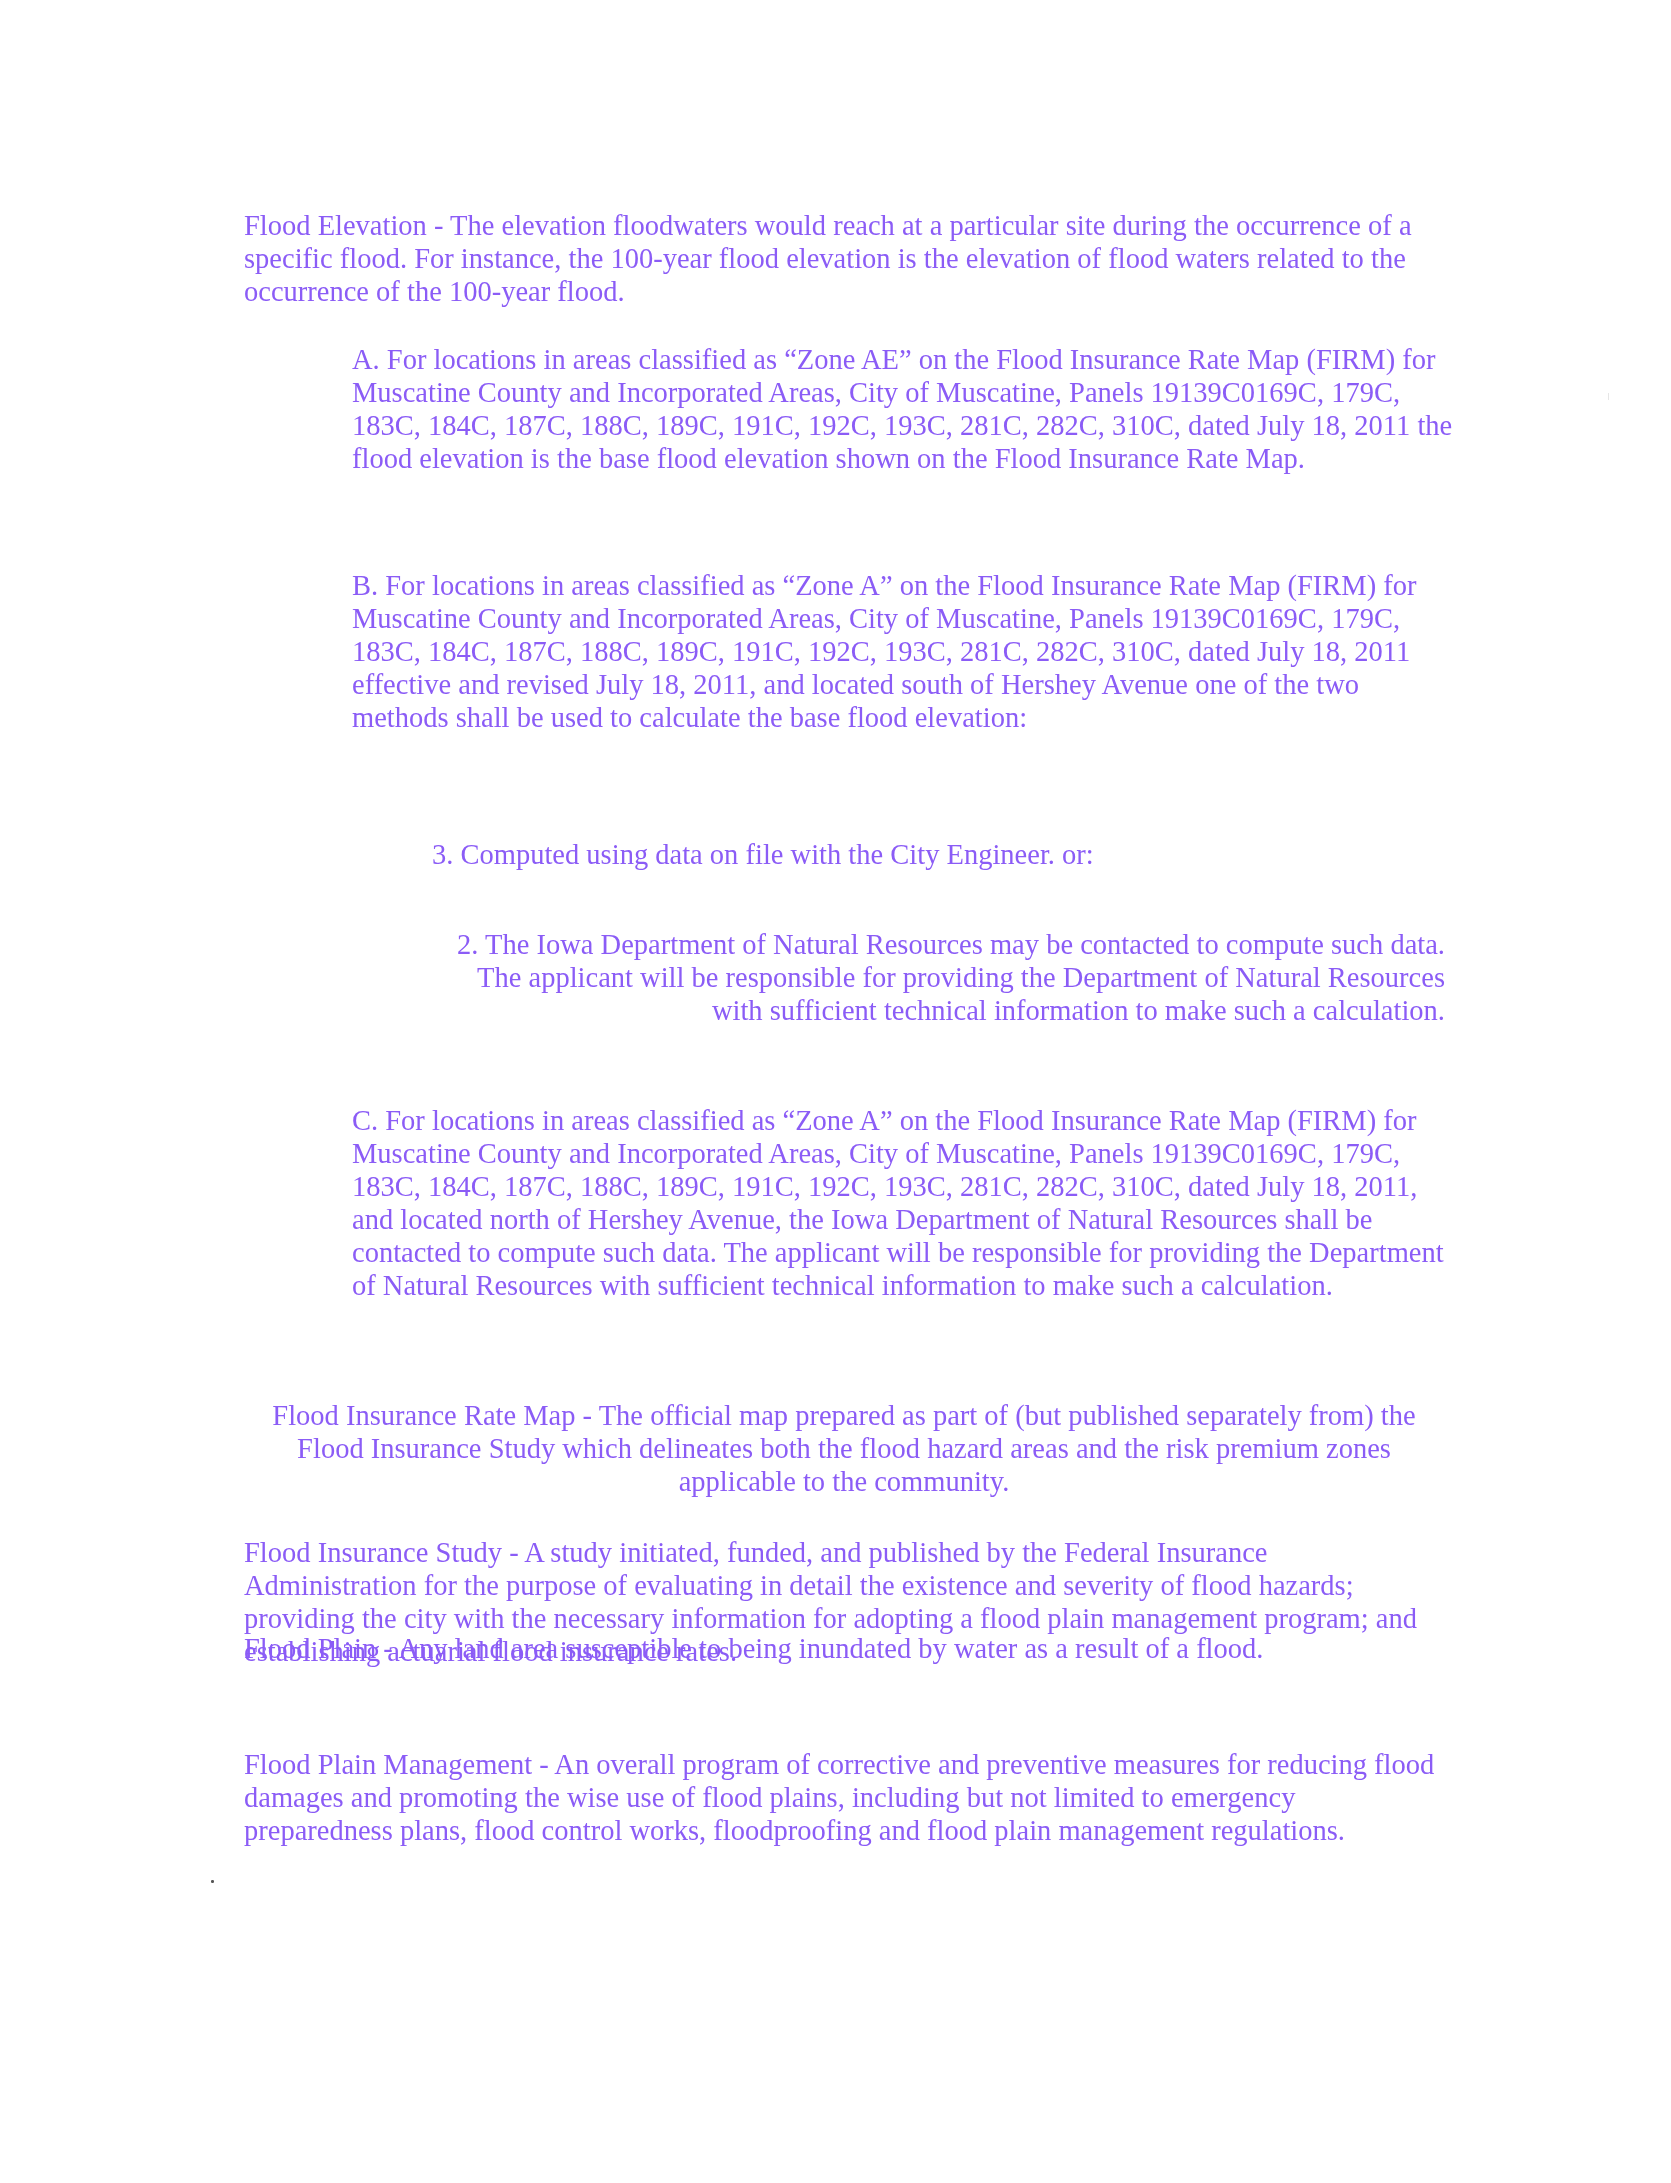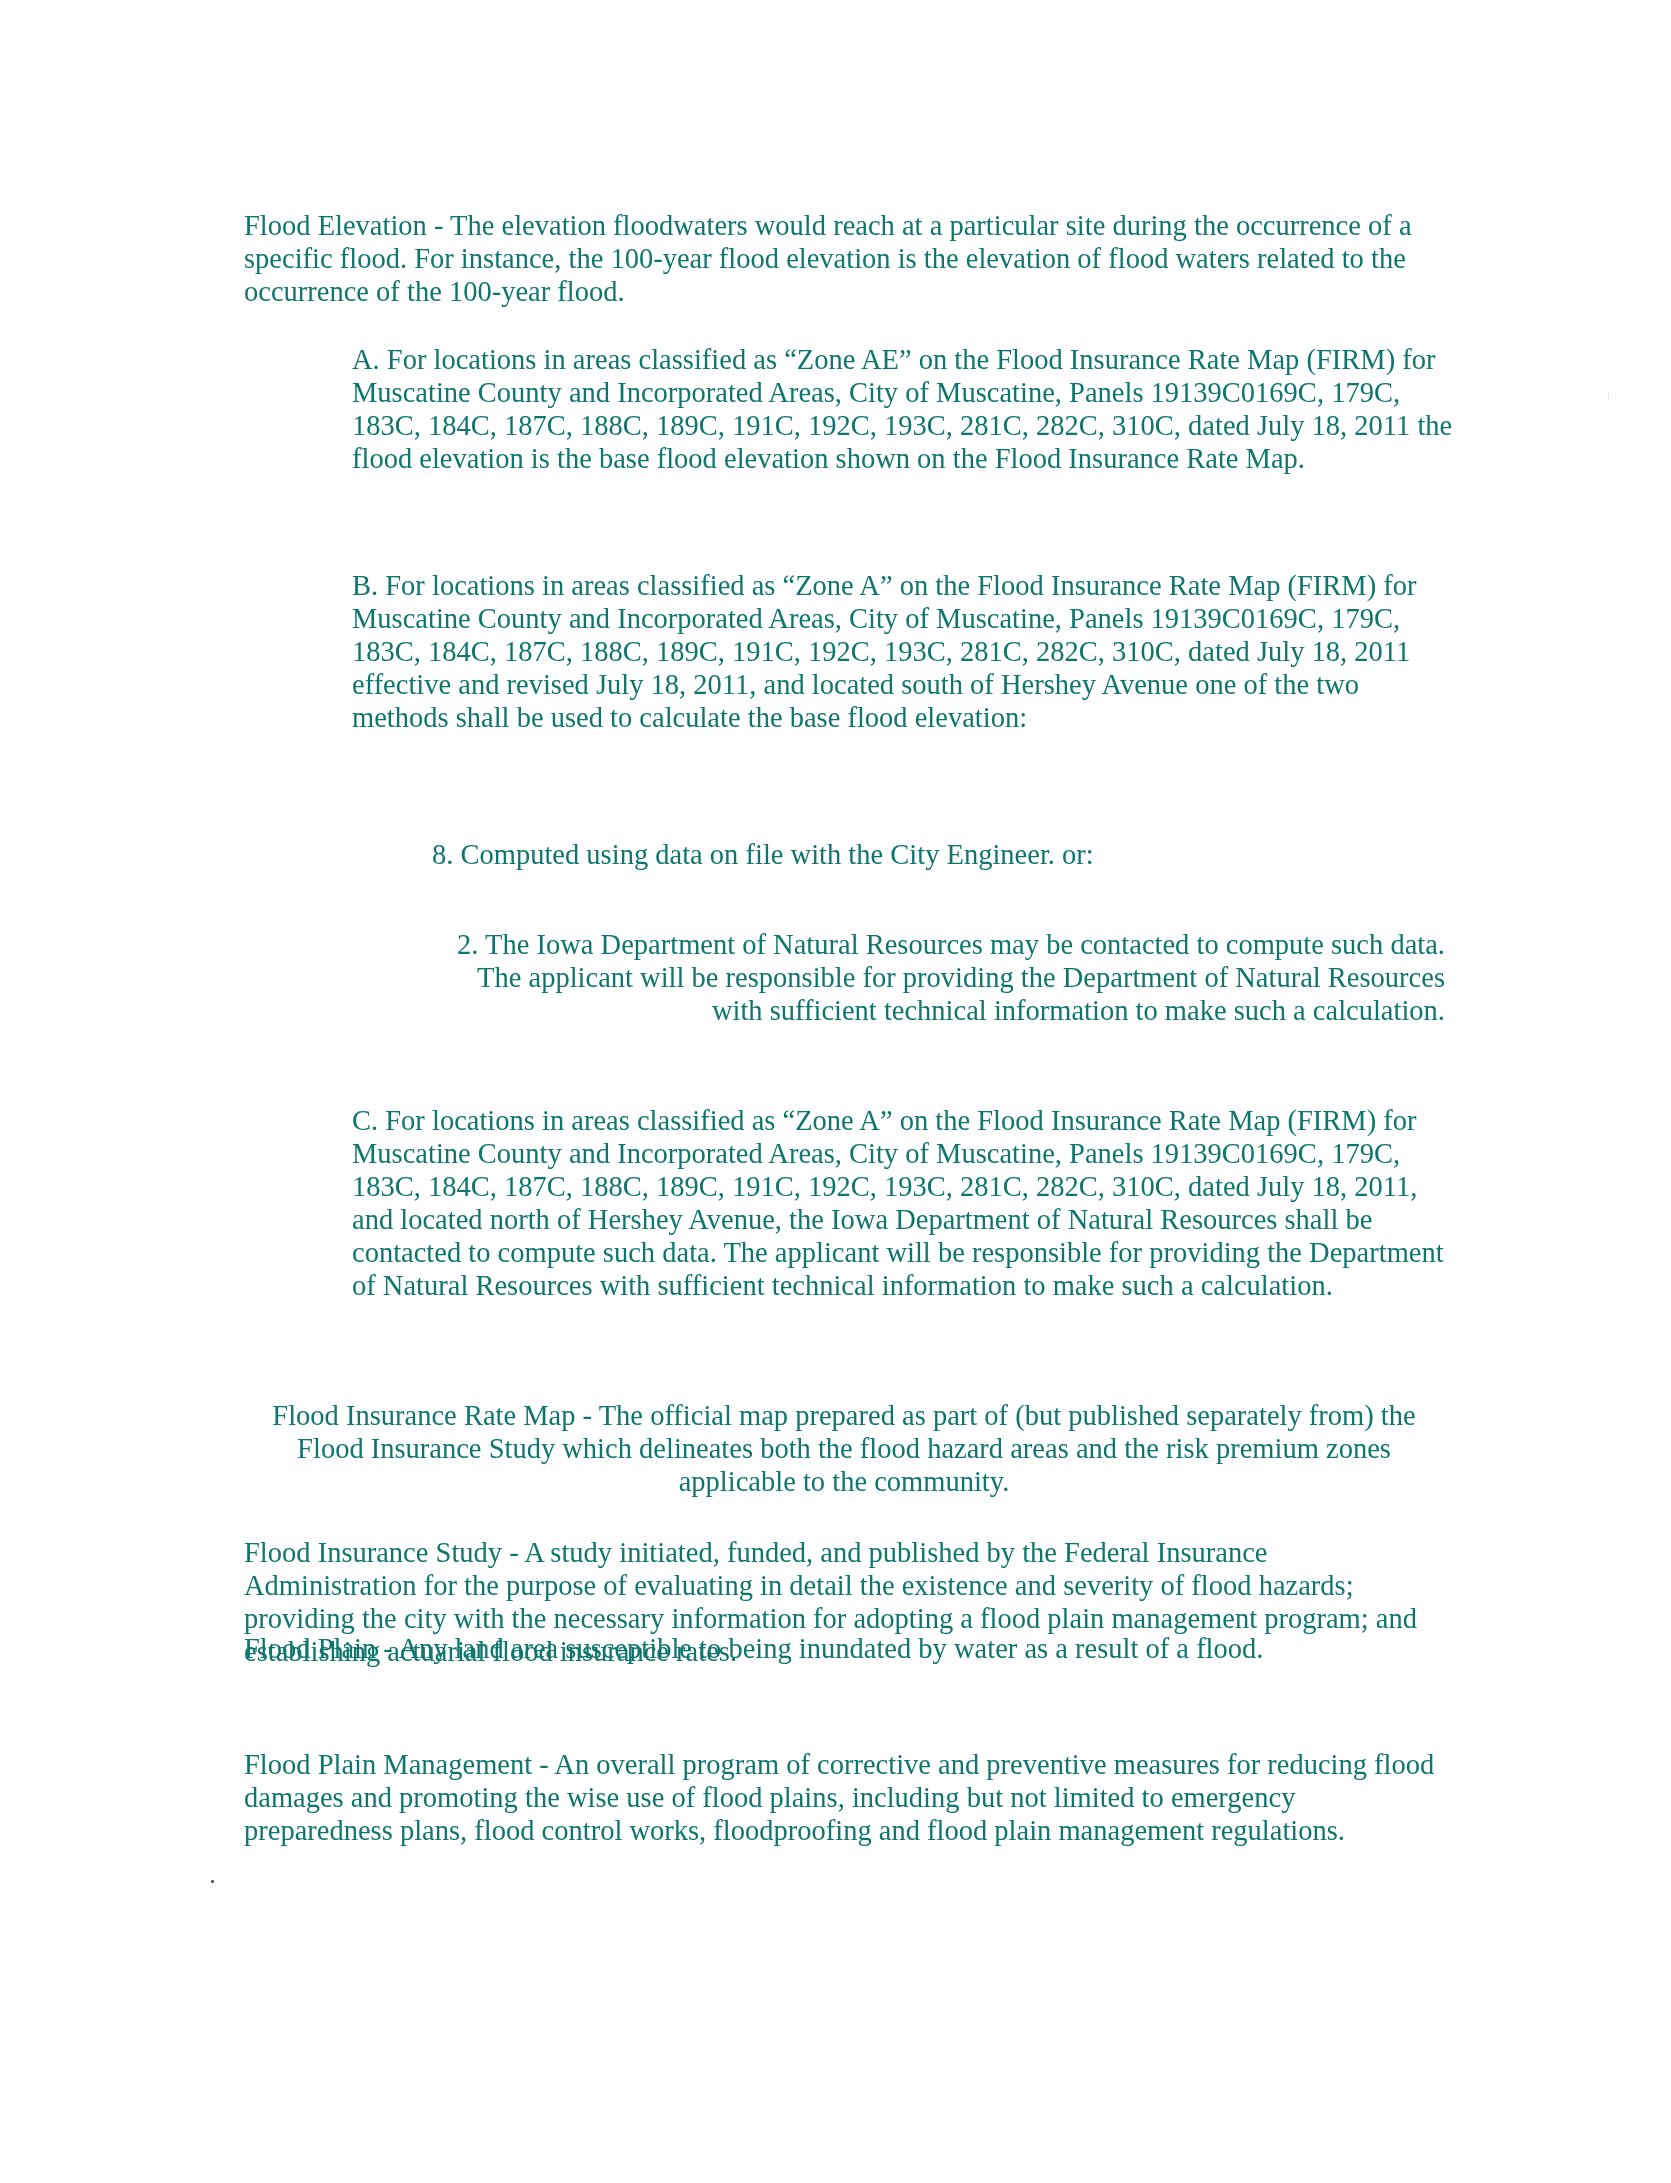--- a/index.html
+++ b/index.html
@@ -1,38 +1,38 @@
 <!DOCTYPE html>
 <html style="font-size:7.9px"><head>
 <meta charset="utf-8">
 <style>
   html, body { margin: 0; padding: 0; background: #ffffff; }
   body { width: 1672px; height: 2183px; position: relative; overflow: hidden; }
   .page {
     position: absolute; left: 0; top: 0; width: 1672px; height: 2183px;
     font-family: "Liberation Serif", "DejaVu Serif", serif;
-    color: #0f766e;
+    color: #8b5cf6;
     font-size: 28.5px;
     line-height: 33px;
   }
   .block { position: absolute; margin: 0; }
   .def { left: 244px; width: 1200px; }
   .sub { left: 352px; width: 1101px; }
   .item { left: 432px; width: 1013px; }
   .stray-dot { position: absolute; left: 211px; top: 1880px; width: 2.5px; height: 2.5px; background: #555; border-radius: 50%; }
   .edge-mark { position: absolute; left: 1608px; top: 393px; width: 1px; height: 6.9px; background: #e6e6e6; }
 </style>
 </head>
 <body>
 
 <div class="page">
   <p class="block def" style="top:209px;">Flood Elevation - The elevation floodwaters would reach at a particular site during the occurrence of a specific flood. For instance, the 100-year flood elevation is the elevation of flood waters related to the occurrence of the 100-year flood.</p>
   <p class="block sub" style="top:343px;">A.  For locations in areas classified as “Zone AE” on the Flood Insurance Rate Map (FIRM) for Muscatine County and Incorporated Areas, City of Muscatine, Panels 19139C0169C, 179C, 183C, 184C, 187C, 188C, 189C, 191C, 192C, 193C, 281C, 282C, 310C, dated July 18, 2011 the flood elevation is the base flood elevation shown on the Flood Insurance Rate Map.</p>
   <p class="block sub" style="top:569px;">B.  For locations in areas classified as “Zone A” on the Flood Insurance Rate Map (FIRM) for Muscatine County and Incorporated Areas, City of Muscatine, Panels 19139C0169C, 179C, 183C, 184C, 187C, 188C, 189C, 191C, 192C, 193C, 281C, 282C, 310C, dated July 18, 2011 effective and revised July 18, 2011, and located south of Hershey Avenue one of the two methods shall be used to calculate the base flood elevation:</p>
-  <p class="block item" style="top:838px;">8. Computed using data on file with the City Engineer. or:</p>
+  <p class="block item" style="top:838px;">3. Computed using data on file with the City Engineer. or:</p>
   <p class="block item" style="top:928px;text-align:right;"> 2.  The Iowa Department of Natural Resources may be contacted to compute such data. The applicant will be responsible for providing the Department of Natural Resources with sufficient technical information to make such a calculation.</p>
   <p class="block sub" style="top:1104px;"> C. For locations in areas classified as “Zone A” on the Flood Insurance Rate Map (FIRM) for Muscatine County and Incorporated Areas, City of Muscatine, Panels 19139C0169C, 179C, 183C, 184C, 187C, 188C, 189C, 191C, 192C, 193C, 281C, 282C, 310C, dated July 18, 2011, and located north of Hershey Avenue, the Iowa Department of Natural Resources shall be contacted to compute such data. The applicant will be responsible for providing the Department of Natural Resources with sufficient technical information to make such a calculation.</p>
   <p class="block def" style="top:1399px;text-align:center;">Flood Insurance Rate Map - The official map prepared as part of (but published separately from) the Flood Insurance Study which delineates both the flood hazard areas and the risk premium zones applicable to the community.</p>
   <p class="block def" style="top:1512px;margin-top:24px;">Flood Insurance Study - A study initiated, funded, and published by the Federal Insurance Administration for the purpose of evaluating in detail the existence and severity of flood hazards; providing the city with the necessary information for adopting a flood plain management program; and establishing actuarial flood insurance rates.</p>
   <p class="block def" style="top:1632px;">Flood Plain - Any land area susceptible to being inundated by water as a result of a flood.</p>
   <p class="block def" style="top:1748px;">Flood Plain Management - An overall program of corrective and preventive measures for reducing flood damages and promoting the wise use of flood plains, including but not limited to emergency preparedness plans, flood control works, floodproofing and flood plain management regulations.</p>
   <div class="stray-dot"></div>
   <div class="edge-mark"></div>
 </div>
 

